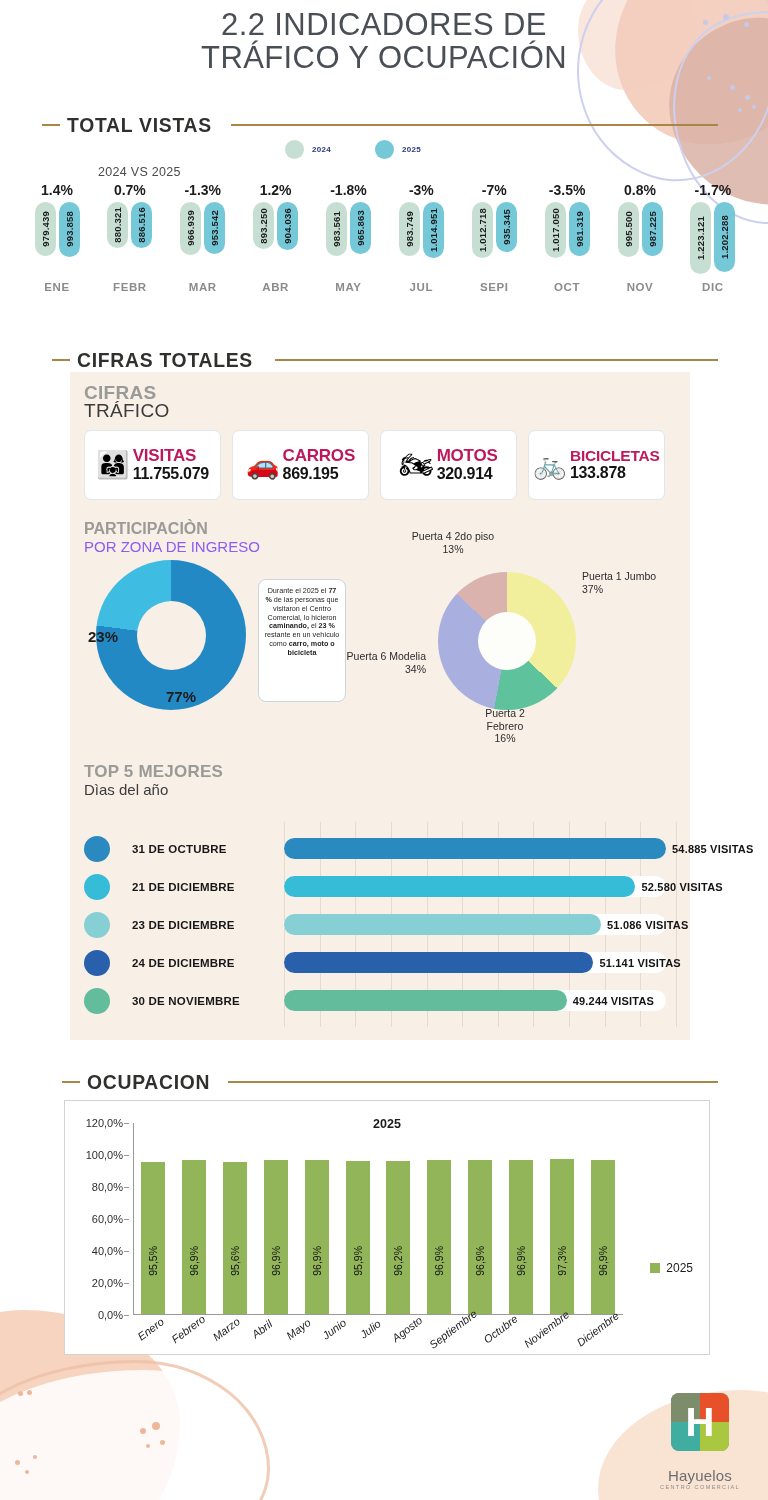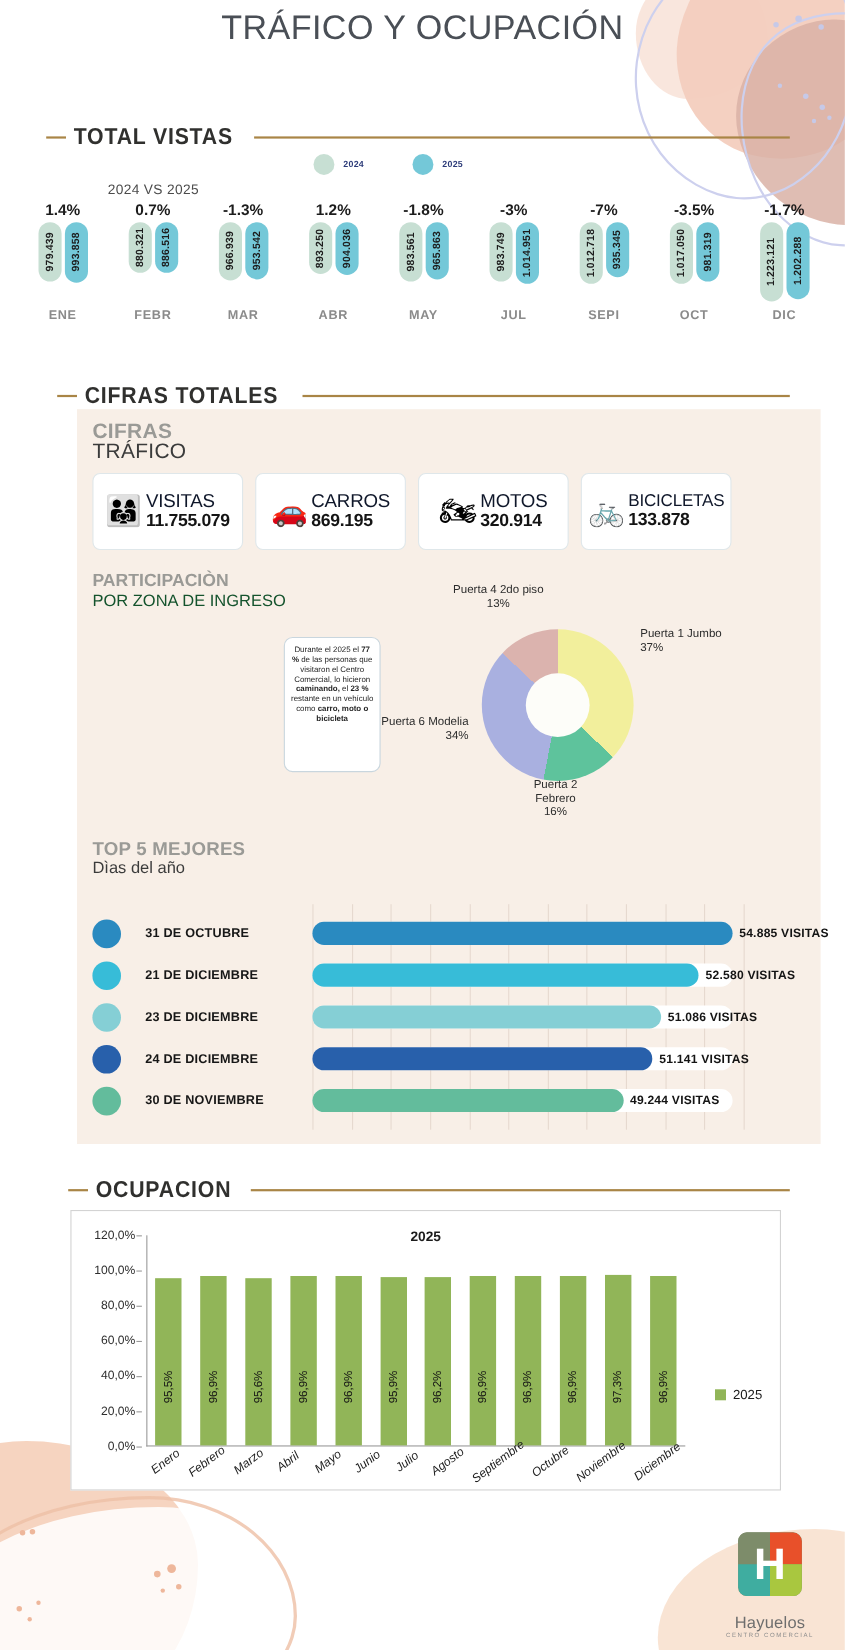--- a/index.html
+++ b/index.html
@@ -119,48 +119,48 @@
     font-size: 9.5px; font-weight: 700; color: #1c1c1c;
     letter-spacing: .2px; white-space: nowrap;
   }
   .mname {
     margin-top: 7px; font-size: 11.5px; font-weight: 700;
     color: #8b8b8b; letter-spacing: .6px;
   }
 
   
   #cifras-panel {
-    position: absolute; left: 70px; top: 372px; width: 676px; height: 668px;
+    position: absolute; left: 70px; top: 372px; width: 620px; height: 668px;
     background: #f8efe7;
   }
   .panel-h1 {
     position: absolute; left: 14px; top: 10px;
     font-size: 19px; font-weight: 700; color: #9a9a96; letter-spacing: .3px;
   }
   .panel-h2 {
     position: absolute; left: 14px; top: 28px;
     font-size: 19px; font-weight: 400; color: #3b3b3b; letter-spacing: .3px;
   }
 
   .kpis { position: absolute; left: 14px; top: 58px; display: flex; gap: 11px; }
   .kpi {
     background: #fff; border: 1px solid #dfe7ea; border-radius: 7px;
     width: 137px; height: 70px;
     display: flex; align-items: center; justify-content: center; gap: 3px;
     padding: 0 5px;
   }
   .kpi .emoji { font-size: 27px; line-height: 1; }
   .kpi .txt { text-align: left; }
-  .kpi .lbl { font-size: 17px; font-weight: 400; color: #0f172a; letter-spacing: -.2px; line-height: 1.05; }
+  .kpi .lbl { font-size: 17px; font-weight: 700; color: #be185d; letter-spacing: -.2px; line-height: 1.05; }
   .kpi .num { font-size: 16px; font-weight: 700; color: #141414; letter-spacing: -.3px; line-height: 1.1; }
   .kpi.wide .lbl { font-size: 15.5px; }
 
   
   .part-h1 { position: absolute; left: 14px; top: 148px; font-size: 16px; font-weight: 700; color: #9a9a96; }
-  .part-h2 { position: absolute; left: 14px; top: 166px; font-size: 15px; font-weight: 400; color: #14532d; }
+  .part-h2 { position: absolute; left: 14px; top: 166px; font-size: 15px; font-weight: 400; color: #8b5cf6; }
 
   #donut1 { position: absolute; left: 26px; top: 188px; width: 150px; height: 150px; }
   .ring {
     width: 100%; height: 100%; border-radius: 50%;
   }
   .ring::after {
     content: ""; display: block; position: absolute;
     left: 27%; top: 27%; width: 46%; height: 46%;
     background: #f8efe7; border-radius: 50%;
   }
@@ -278,20 +278,21 @@
 <div class="deco dot-o" style="left:27px;top:1390px;width:5px;height:5px;"></div>
 <div class="deco dot-o" style="left:15px;top:1460px;width:5px;height:5px;"></div>
 <div class="deco dot-o" style="left:25px;top:1470px;width:4px;height:4px;"></div>
 <div class="deco dot-o" style="left:33px;top:1455px;width:4px;height:4px;"></div>
 <div class="deco dot-o" style="left:140px;top:1428px;width:6px;height:6px;"></div>
 <div class="deco dot-o" style="left:152px;top:1422px;width:8px;height:8px;"></div>
 <div class="deco dot-o" style="left:160px;top:1440px;width:5px;height:5px;"></div>
 <div class="deco dot-o" style="left:146px;top:1444px;width:4px;height:4px;"></div>
 
 <div class="title">
+  <div>2.2 INDICADORES DE</div>
   <div>TRÁFICO Y OCUPACIÓN</div>
 </div>
 
 <div class="sec-head" style="left:42px;top:113px;width:676px;">
   <div class="sec-dash"></div>
   <div class="sec-title">TOTAL VISTAS</div>
   <div class="sec-rule"></div>
 </div>
 
 <div class="legend" style="left:285px;top:140px;">
@@ -396,20 +397,32 @@
         <div class="mpct">-3.5%</div>
         <div class="mbars">
           <div class="mbar y24" style="height: 56.3703px;">
             <span>1.017.050</span>
           </div>
           <div class="mbar y25" style="height: 53.6603px;">
             <span>981.319</span>
           </div>
         </div>
         <div class="mname">OCT</div>
+      </div>
+      <div class="mgroup">
+        <div class="mpct">0.8%</div>
+        <div class="mbars">
+          <div class="mbar y24" style="height: 54.7359px;">
+            <span>995.500</span>
+          </div>
+          <div class="mbar y25" style="height: 54.1082px;">
+            <span>987.225</span>
+          </div>
+        </div>
+        <div class="mname">NOV</div>
       </div>
       <div class="mgroup">
         <div class="mpct">-1.7%</div>
         <div class="mbars">
           <div class="mbar y24" style="height: 72px;">
             <span>1.223.121</span>
           </div>
           <div class="mbar y25" style="height: 70.4199px;">
             <span>1.202.288</span>
           </div>
@@ -457,20 +470,25 @@
         <div class="txt">
           <div class="lbl">BICICLETAS</div>
           <div class="num">133.878</div>
         </div>
       </div>
     </div>
 
   <div class="part-h1">PARTICIPACIÒN</div>
   <div class="part-h2">POR ZONA DE INGRESO</div>
 
+  <div id="donut1">
+    <div class="ring" id="ring1" style="position: relative; background: conic-gradient(rgb(35, 137, 196) 0deg, rgb(35, 137, 196) 277.2deg, rgb(63, 188, 226) 277.2deg, rgb(63, 188, 226) 360deg);"></div>
+    <div class="d1-l23">23%</div>
+    <div class="d1-l77">77%</div>
+  </div>
 
   <div id="note-box">
     <span>Durante el 2025 el </span><b>77 %</b><span> de las personas que visitaron el Centro Comercial,  lo hicieron </span><b>caminando,</b><span> el </span><b>23 %</b><span> restante en un vehículo como </span><b>carro, moto o bicicleta</b>
   </div>
 
   <div id="donut2">
     <div class="ring ring2" id="ring2" style="position: relative; background: conic-gradient(rgb(242, 239, 156) 0deg, rgb(242, 239, 156) 133.2deg, rgb(94, 195, 156) 133.2deg, rgb(94, 195, 156) 190.8deg, rgb(169, 176, 224) 190.8deg, rgb(169, 176, 224) 313.2deg, rgb(219, 179, 174) 313.2deg, rgb(219, 179, 174) 360deg);"></div>
   </div>
   <div class="d2-lbl d2-p4">
     <div>Puerta 4 2do piso</div>

